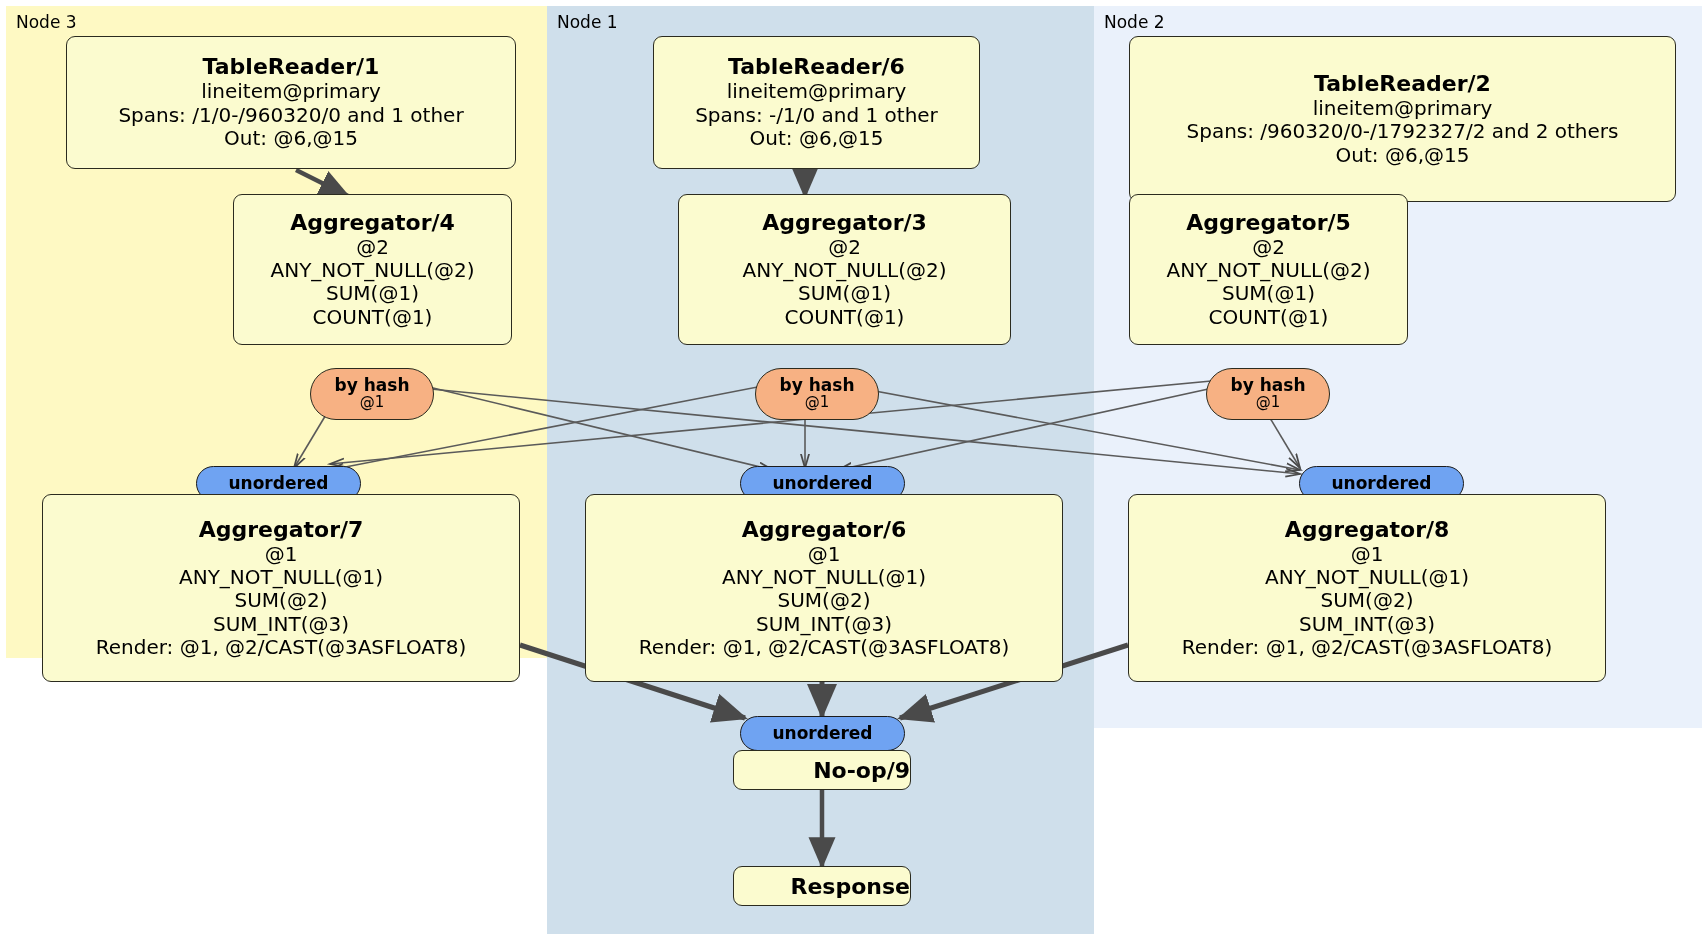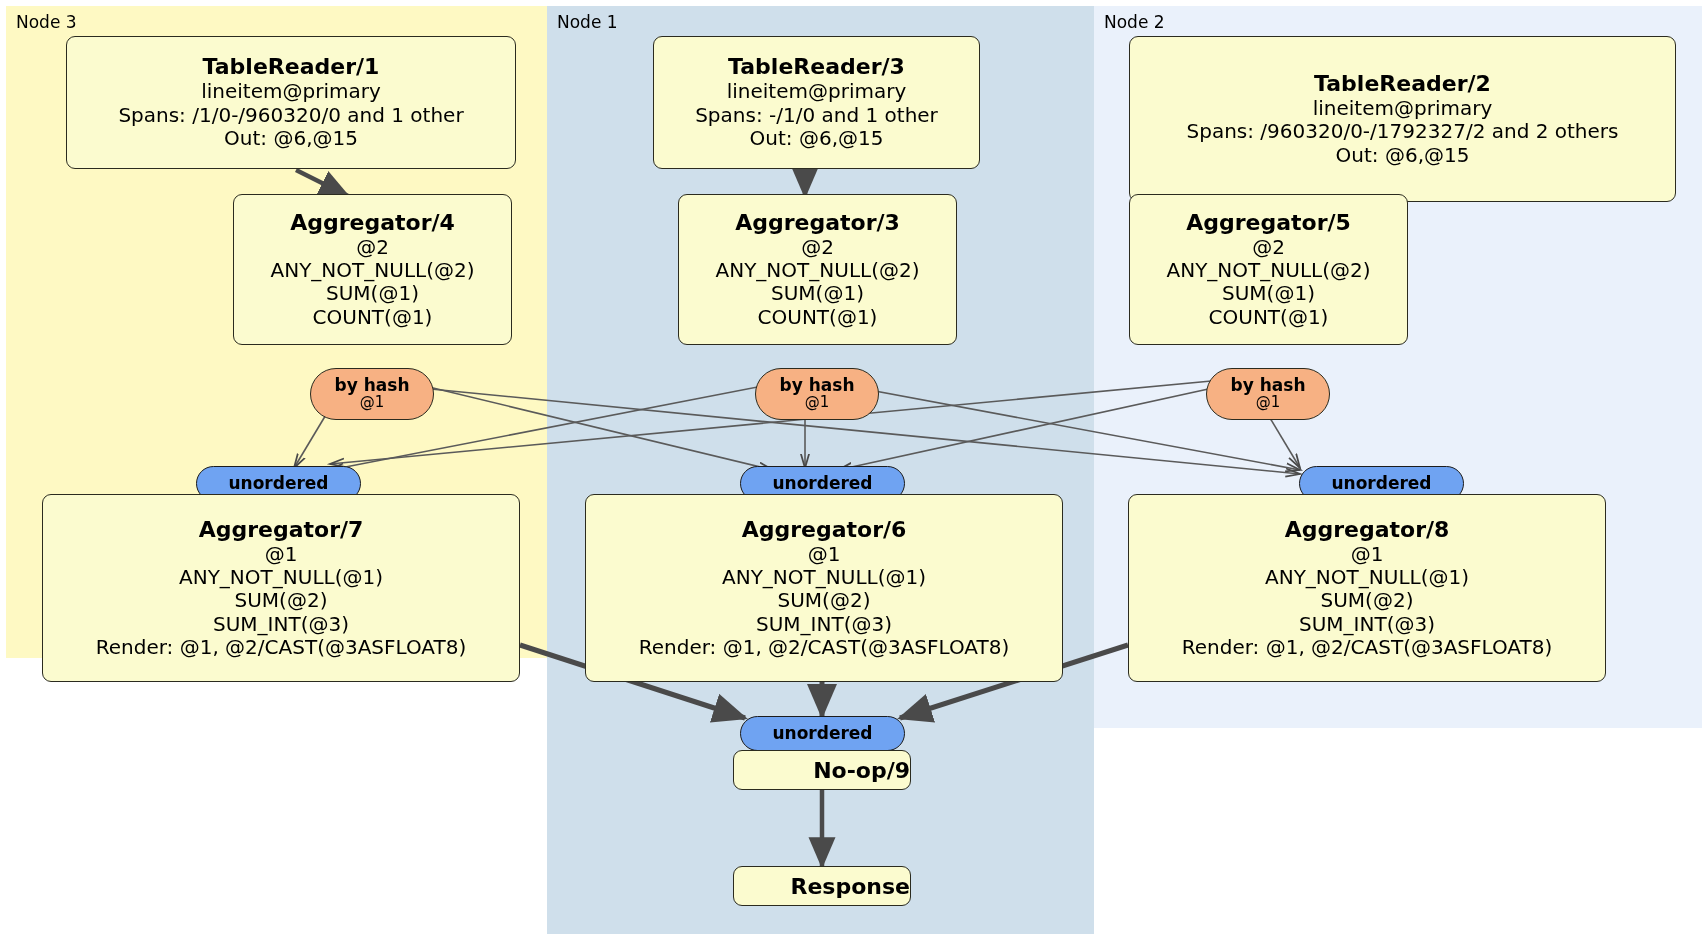--- a/index.html
+++ b/index.html
@@ -128,27 +128,27 @@
   <div class="node" style="left:42px;top:494px;width:478px;height:188px;">
     <div class="title">Aggregator/7</div>
     <div class="ln">@1</div>
     <div class="ln">ANY_NOT_NULL(@1)</div>
     <div class="ln">SUM(@2)</div>
     <div class="ln">SUM_INT(@3)</div>
     <div class="ln">Render: @1, @2/CAST(@3ASFLOAT8)</div>
   </div>
 
   <div class="node" style="left:653px;top:36px;width:327px;height:133px;">
-    <div class="title">TableReader/3</div>
+    <div class="title">TableReader/6</div>
     <div class="ln">lineitem@primary</div>
     <div class="ln">Spans: -/1/0 and 1 other</div>
     <div class="ln">Out: @6,@15</div>
   </div>
 
-  <div class="node" style="left:678px;top:194px;width:279px;height:151px;">
+  <div class="node" style="left:678px;top:194px;width:333px;height:151px;">
     <div class="title">Aggregator/3</div>
     <div class="ln">@2</div>
     <div class="ln">ANY_NOT_NULL(@2)</div>
     <div class="ln">SUM(@1)</div>
     <div class="ln">COUNT(@1)</div>
   </div>
 
   <div class="pill hash" style="left:755px;top:340px;width:124px;height:52px;">
     <span class="t">by hash</span>
     <span class="s">@1</span>

